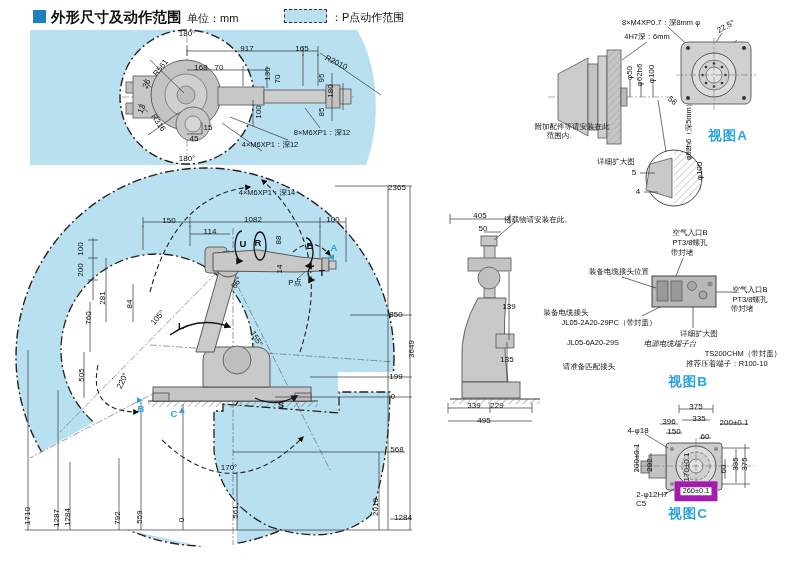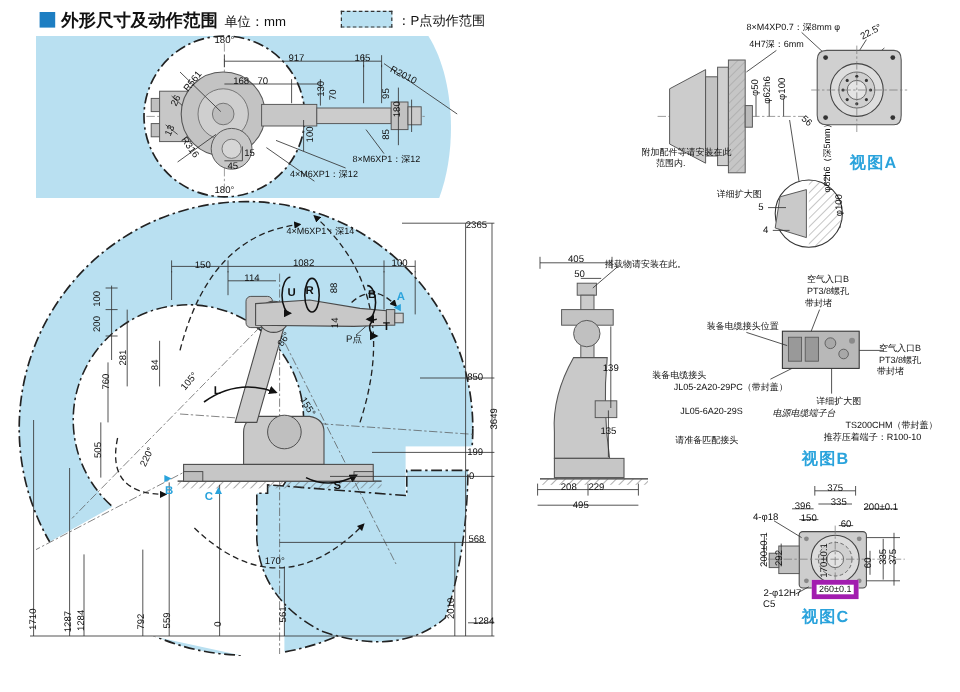--- a/index.html
+++ b/index.html
@@ -7,21 +7,21 @@
         font-family:"Liberation Sans","DejaVu Sans",sans-serif;}
   #draw{position:absolute;left:0;top:0;}
   #ann-layer{position:absolute;left:0;top:0;width:800px;height:577px;pointer-events:none;}
   .ann{position:absolute;transform:translate(-50%,-50%);white-space:nowrap;
        font-size:8px;color:#111;line-height:1;}
   .ann.n{font-size:7.5px;}
   .ann.j{font-size:9.5px;font-weight:bold;}
   .ann.b{font-size:9.5px;font-weight:bold;color:var(--accent);}
   .ann.ba{font-size:10px;font-weight:bold;color:var(--accent);}
   .ann.v{font-size:13.5px;font-weight:bold;color:var(--accent);letter-spacing:1px;}
-  .ann.x{border:4px solid #a21caf;padding:0 2px;background:#fff;font-size:7.5px;}
+  .ann.x{border:6px solid #a21caf;padding:0 2px;background:#fff;font-size:7.5px;}
   
   .hdr-square{position:absolute;left:33px;top:10px;width:13px;height:13px;background:var(--hsq);}
   .hdr-title{position:absolute;left:51px;top:8px;font-size:14.5px;font-weight:bold;color:#111;}
   .hdr-unit{position:absolute;left:187px;top:11px;font-size:11px;color:#111;}
   .legend-swatch{position:absolute;left:284px;top:9px;width:43px;height:14px;
                  background:var(--range-fill);border:1.6px dashed #333;box-sizing:border-box;}
   .legend-label{position:absolute;left:331px;top:10px;font-size:11px;color:#111;}
 </style>
 </head>
 <body>
@@ -385,21 +385,21 @@
       <span class="ann" style="left: 638px; top: 192px;">4</span>
       <span class="ann n" style="left: 689px; top: 130px; transform: translate(-50%, -50%) rotate(-90deg);">φ62h6（深5mm）</span>
       <span class="ann" style="left: 700px; top: 171px; transform: translate(-50%, -50%) rotate(-90deg);">φ100</span>
       <span class="ann v" style="left: 728px; top: 136px;">视图A</span>
       <span class="ann" style="left: 480px; top: 216px;">405</span>
       <span class="ann" style="left: 483px; top: 229px;">50</span>
       <span class="ann n" style="left: 538px; top: 220px;">搭载物请安装在此。</span>
       <span class="ann n" style="left: 619px; top: 272px;">装备电缆接头位置</span>
       <span class="ann" style="left: 509px; top: 307px;">139</span>
       <span class="ann" style="left: 507px; top: 360px;">135</span>
-      <span class="ann" style="left: 474px; top: 406px;">208</span>
+      <span class="ann" style="left: 474px; top: 406px;">339</span>
       <span class="ann" style="left: 497px; top: 406px;">229</span>
       <span class="ann" style="left: 484px; top: 421px;">495</span>
       <span class="ann n" style="left: 690px; top: 233px;">空气入口B</span>
       <span class="ann n" style="left: 690px; top: 243px;">PT3/8螺孔</span>
       <span class="ann n" style="left: 682px; top: 253px;">带封堵</span>
       <span class="ann n" style="left: 750px; top: 290px;">空气入口B</span>
       <span class="ann n" style="left: 750px; top: 300px;">PT3/8螺孔</span>
       <span class="ann n" style="left: 742px; top: 309px;">带封堵</span>
       <span class="ann n" style="left: 566px; top: 313px;">装备电缆接头</span>
       <span class="ann n" style="left: 609px; top: 323px;">JL05-2A20-29PC（带封盖）</span>

